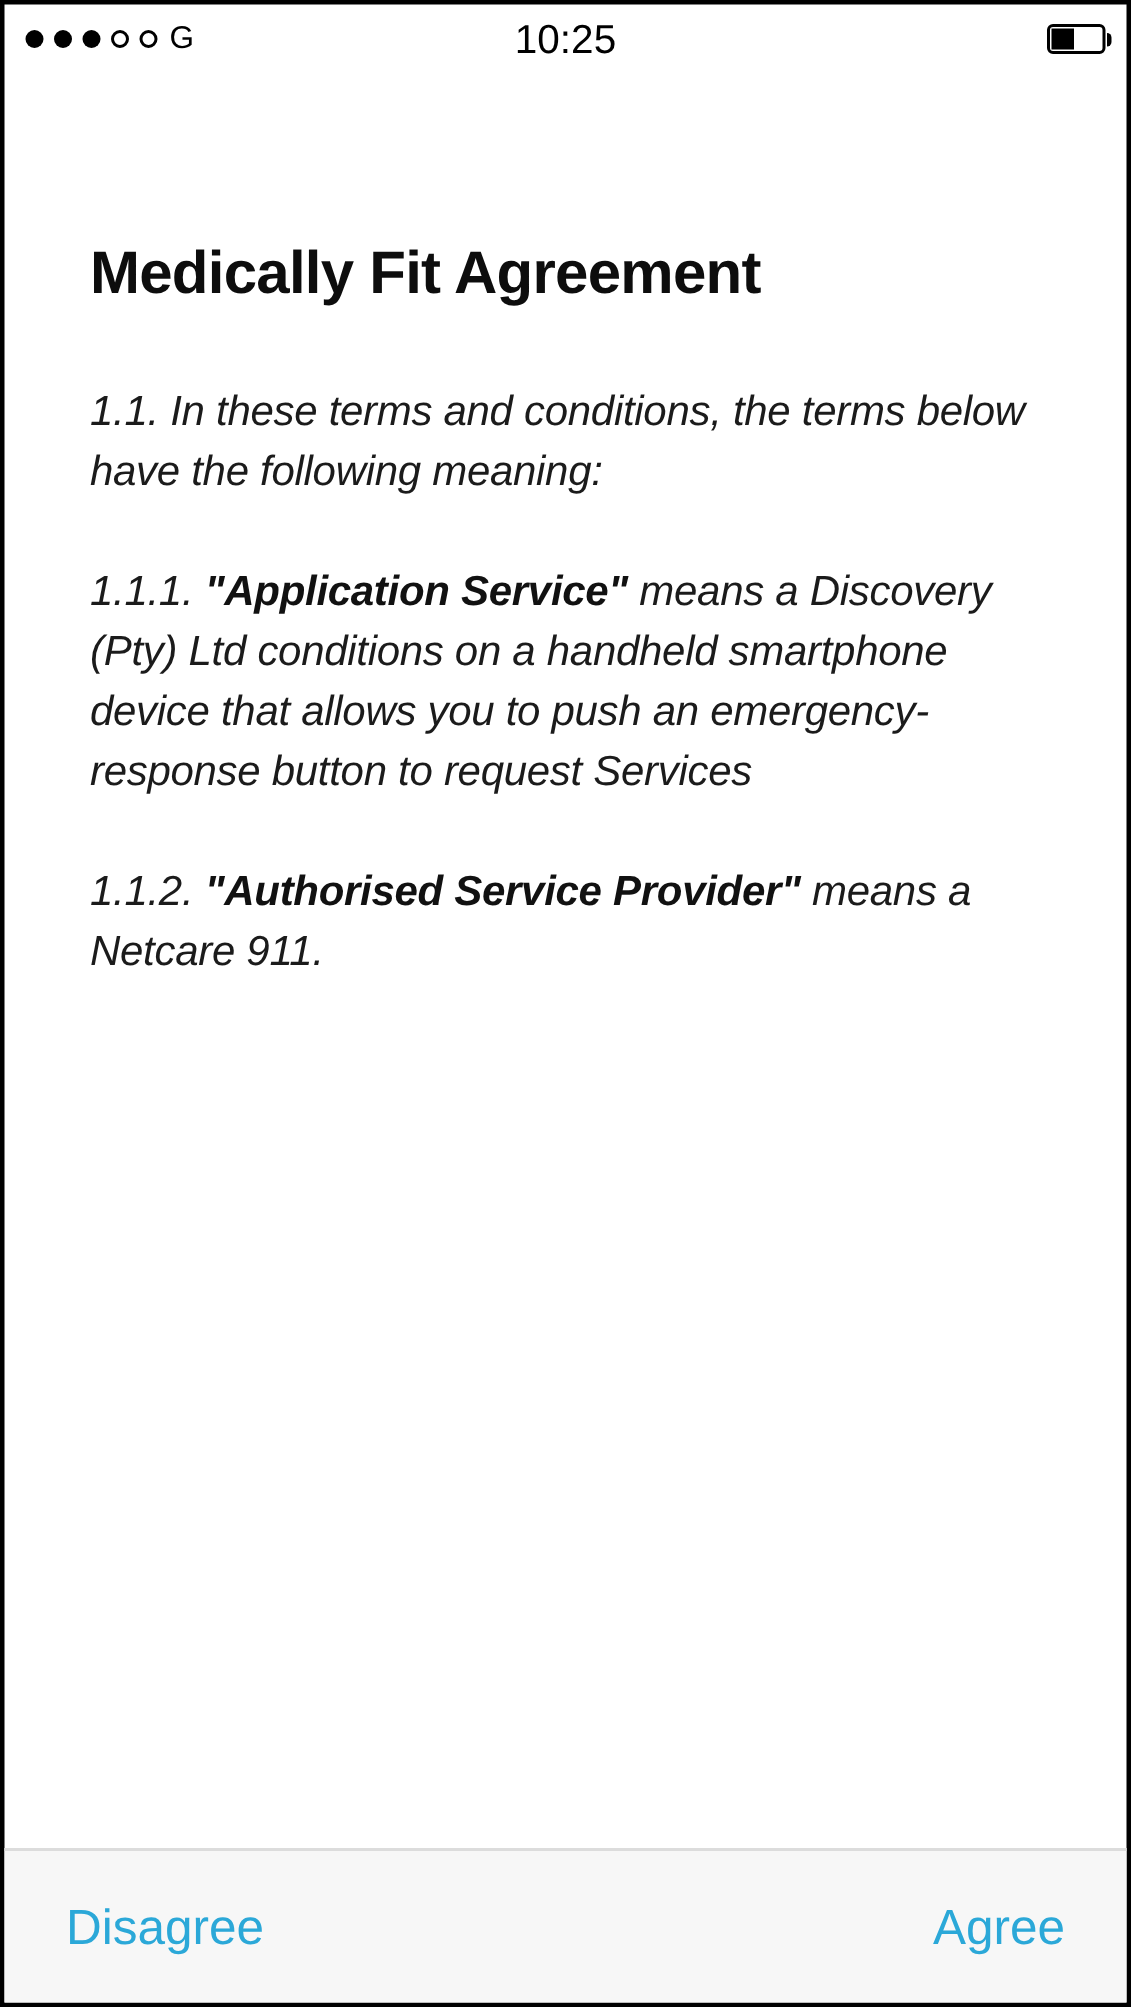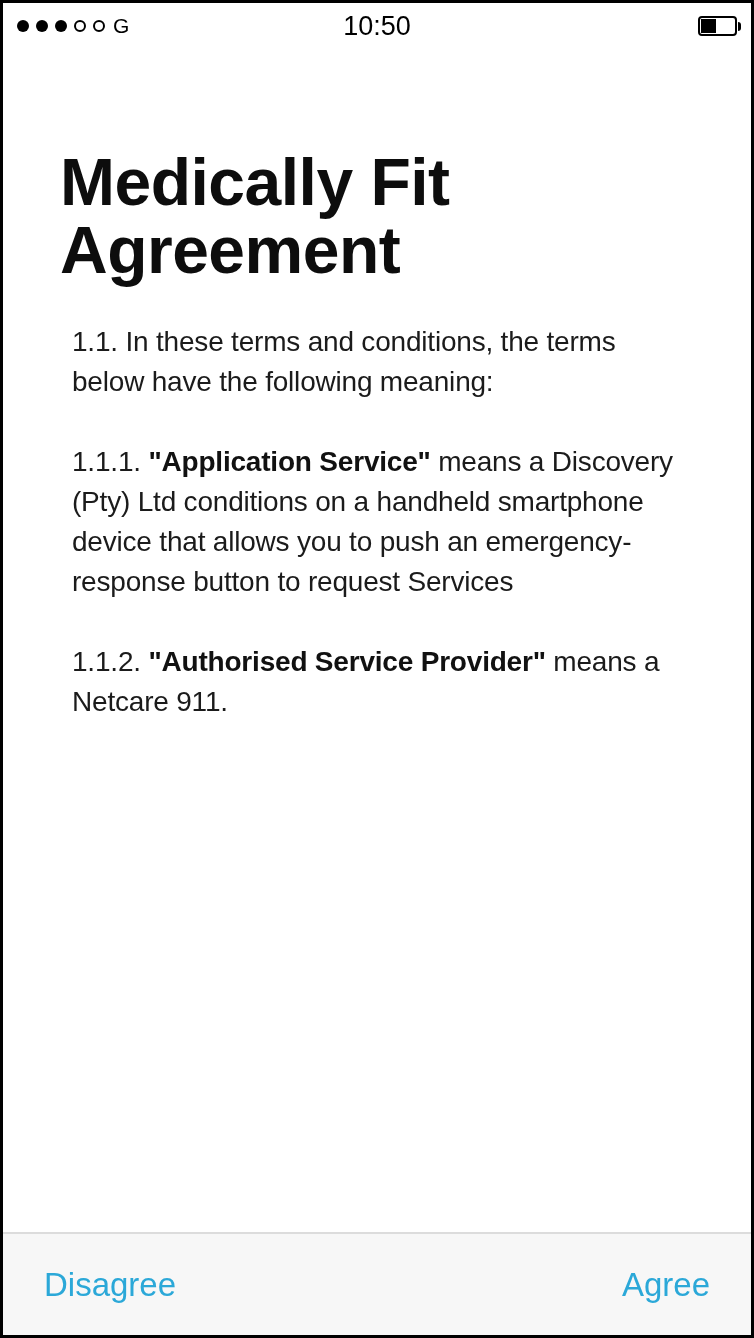--- a/index.html
+++ b/index.html
@@ -46,32 +46,33 @@
 
   
   .content {
     flex: 1 1 auto;
     padding: 99px 58px 0 57px;
     overflow: hidden;
   }
   .page-title {
     margin: 0 0 38px 0;
     max-width: 480px;
-    font-size: 66px;
+    font-size: 40px;
     line-height: 68px;
     font-weight: 800;
     letter-spacing: -0.5px;
     color: #0d0d0d;
   }
   .para {
-    margin: 0 0 40px 12px;
+    margin: 0 0 40px 0;
     font-size: 28px;
     line-height: 40px;
     letter-spacing: -0.2px;
     color: #1b1b1b;
+    font-style: italic;
   }
   .para .term { font-weight: 700; color: #111; }
 
   
   .footer {
     flex: 0 0 103px;
     background: #f7f7f7;
     border-top: 2px solid #dcdcdc;
     display: flex; align-items: center; justify-content: space-between;
     padding: 0 41px;
@@ -91,21 +92,21 @@
 
 <div class="status-bar">
   <div class="signal" id="signal-dots">
       <span class="dot filled"></span>
       <span class="dot filled"></span>
       <span class="dot filled"></span>
       <span class="dot empty"></span>
       <span class="dot empty"></span>
     </div>
   <span class="carrier">G</span>
-  <div class="time">10:50</div>
+  <div class="time">10:25</div>
   <div class="battery">
     <div class="battery-body">
       <div class="battery-fill" id="battery-fill" style="width: 45%;"></div>
     </div>
     <div class="battery-nub"></div>
   </div>
 </div>
 
 <div class="content">
   <h1 class="page-title">Medically Fit Agreement</h1>

